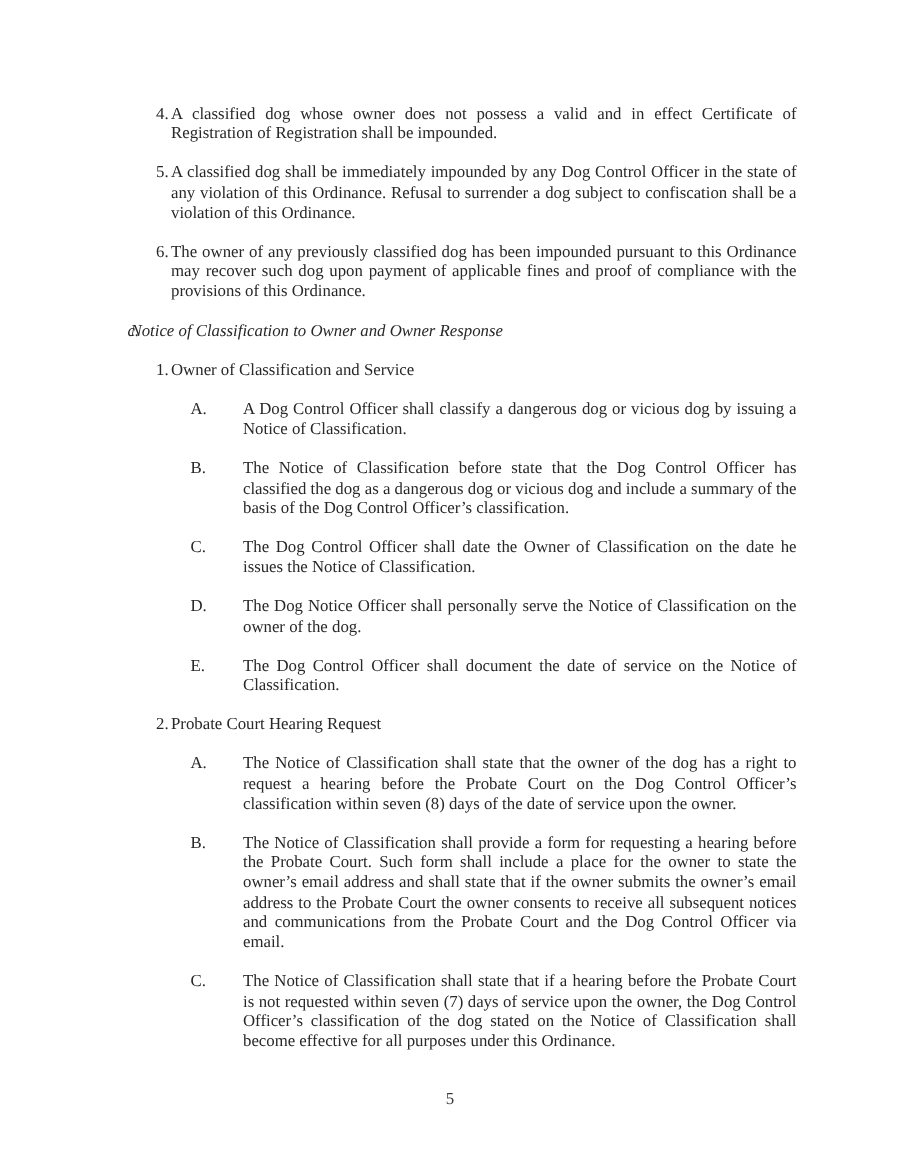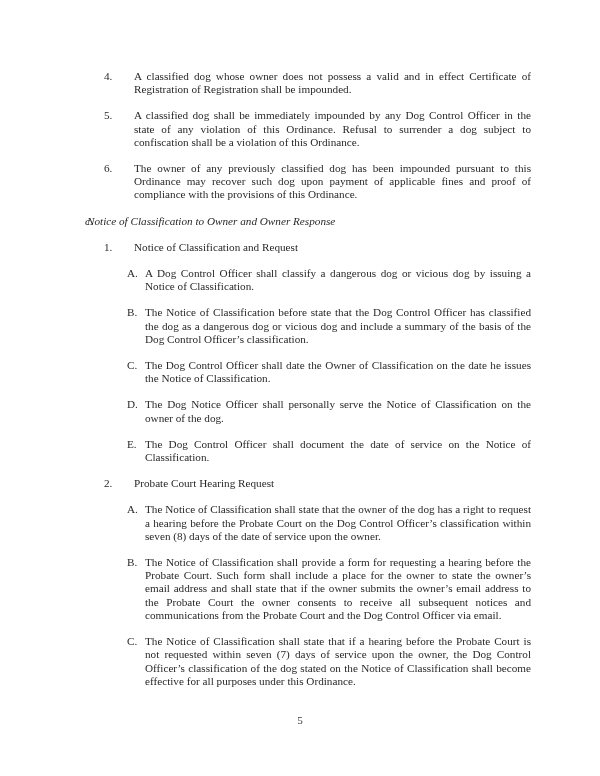--- a/index.html
+++ b/index.html
@@ -20,24 +20,24 @@
   .row {
     position: relative;
     text-align: justify;
     font-size: 11.2px;
     line-height: 13.2px;
     margin-bottom: 13px;
   }
   .mk { position: absolute; left: 0; top: 0; }
   
   .l1 { margin-left: 104px; width: 427px; }
-  .l1 .tx { margin-left: 30px; }
+  .l1 .tx { margin-left: 10px; }
   
   .l2 { margin-left: 127px; width: 404px; }
-  .l2 .tx { margin-left: 18px; }
+  .l2 .tx { margin-left: 35px; }
   
   .sec { margin-left: 85px; width: 446px; font-style: italic; }
   .sec .tx { margin-left: 2px; }
   .pageno {
     position: relative;
     width: 600px;
     text-align: center;
     font-size: 11.2px;
     line-height: 13.2px;
     margin-top: 26px;
@@ -62,21 +62,21 @@
     <div class="tx">The owner of any previously classified dog has been impounded pursuant to this Ordinance may recover such dog upon payment of applicable fines and proof of compliance with the provisions of this Ordinance.</div>
   </div>
 
   <div class="row sec">
     <span class="mk">c.</span>
     <div class="tx">Notice of Classification to Owner and Owner Response</div>
   </div>
 
   <div class="row l1">
     <span class="mk">1.</span>
-    <div class="tx">Notice of Classification and Request</div>
+    <div class="tx">Owner of Classification and Service</div>
   </div>
 
   <div class="row l2">
     <span class="mk">A.</span>
     <div class="tx">A Dog Control Officer shall classify a dangerous dog or vicious dog by issuing a Notice of Classification.</div>
   </div>
   <div class="row l2">
     <span class="mk">B.</span>
     <div class="tx">The Notice of Classification before state that the Dog Control Officer has classified the dog as a dangerous dog or vicious dog and include a summary of the basis of the Dog Control Officer’s classification.</div>
   </div>

